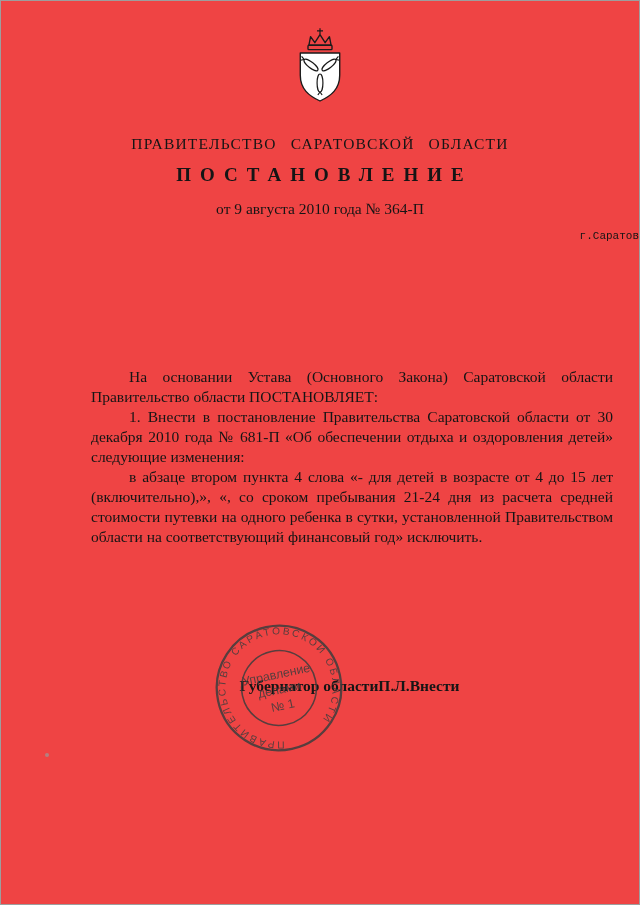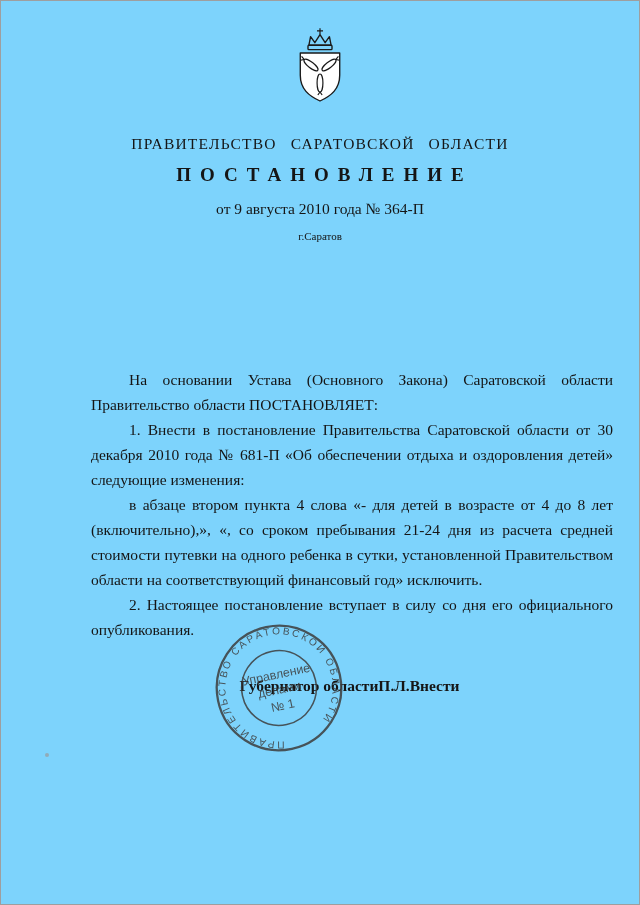--- a/index.html
+++ b/index.html
@@ -1,21 +1,21 @@
 <!DOCTYPE html>
 <html><head>
 <meta charset="utf-8">
 <style>
   html, body { margin: 0; padding: 0; background: #ffffff; }
   .page {
     position: relative;
     width: 640px;
     height: 905px;
     box-sizing: border-box;
-    background: #7dd3fc;
+    background: #ef4444;
     border: 1px solid #9e9e9e;
     font-family: "Liberation Serif", "DejaVu Serif", serif;
     color: #151515;
     overflow: hidden;
   }
   .coa {
     position: absolute;
     top: 26px;
     left: 50%;
     transform: translateX(-50%);
@@ -43,38 +43,39 @@
     position: absolute;
     top: 199px;
     left: 0; width: 100%;
     text-align: center;
     font-size: 15.5px;
   }
   .city-line {
     position: absolute;
     top: 229px;
     left: 0; width: 100%;
-    text-align: center;
+    text-align: right;
     font-size: 11px;
+    font-family: Liberation Mono, monospace;
   }
   .subject {
     position: absolute;
     top: 276px;
     left: 90px;
     font-size: 15.5px;
     font-weight: bold;
     line-height: 20px;
   }
   .body-text {
     position: absolute;
     top: 366px;
     left: 90px;
     width: 522px;
     font-size: 15.5px;
-    line-height: 25px;
+    line-height: 20px;
     text-align: justify;
   }
   .body-text p { margin: 0; text-indent: 38px; }
   .signature-row {
     position: absolute;
     top: 676px;
     left: 90px;
     width: 517px;
     display: flex;
     justify-content: center;
@@ -139,22 +140,21 @@
   <div class="doc-type">ПОСТАНОВЛЕНИЕ</div>
 
   <div class="date-line">от 9 августа 2010 года № 364-П</div>
 
   <div class="city-line">г.Саратов</div>
 
 
   <div class="body-text">
     <p>На основании Устава (Основного Закона) Саратовской области Правительство области ПОСТАНОВЛЯЕТ:</p>
     <p>1. Внести в постановление Правительства Саратовской области от 30 декабря 2010 года № 681-П «Об обеспечении отдыха и оздоровления детей» следующие изменения:</p>
-    <p>в абзаце втором пункта 4 слова «- для детей в возрасте от 4 до 8 лет (включительно),», «, со сроком пребывания 21-24 дня из расчета средней стоимости путевки на одного ребенка в сутки, установленной Правительством области на соответствующий финансовый год» исключить.</p>
-    <p>2. Настоящее постановление вступает в силу со дня его официального опубликования.</p>
+    <p>в абзаце втором пункта 4 слова «- для детей в возрасте от 4 до 15 лет (включительно),», «, со сроком пребывания 21-24 дня из расчета средней стоимости путевки на одного ребенка в сутки, установленной Правительством области на соответствующий финансовый год» исключить.</p>
   </div>
 
   <div class="signature-row">
     <span>Губернатор области</span>
     <span>П.Л.Внести</span>
   </div>
 
   <svg class="stamp" viewBox="0 0 140 140" aria-hidden="true">
     <defs>
       <path id="ring-path" d="M70,126 a56,56 0 1,1 0.1,0" fill="none"></path>

